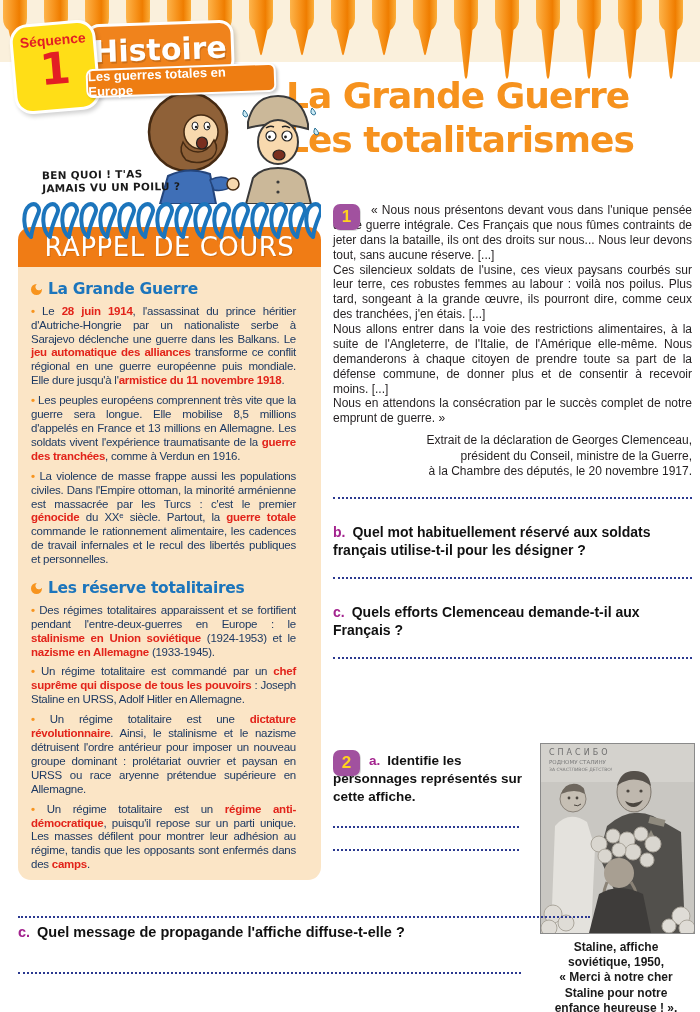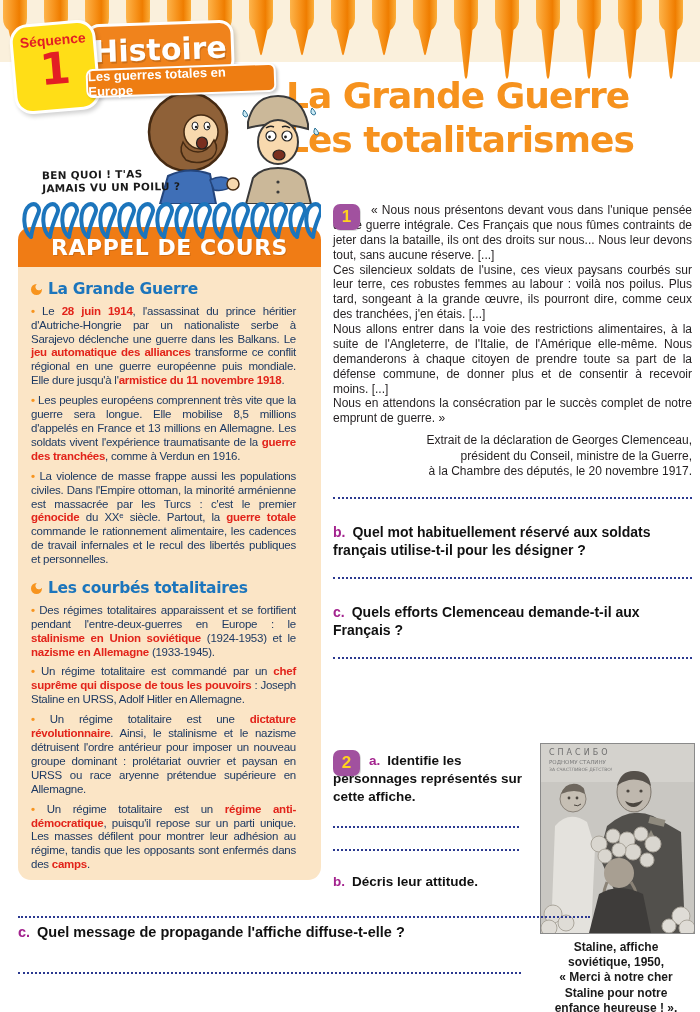--- a/index.html
+++ b/index.html
@@ -29,21 +29,21 @@
      color:#F6921E;letter-spacing:-1px;}
   
   .comic{position:absolute;left:128px;top:82px;z-index:2;}
   .speech{position:absolute;left:42px;top:168px;z-index:3;font-family:"DejaVu Sans",sans-serif;
      font-size:10.5px;font-weight:600;color:#1a1a1a;line-height:1.25;letter-spacing:.3px;transform:rotate(-1deg);}
   
   .rappel{position:absolute;left:18px;top:200px;width:303px;z-index:2;}
   .coils{position:absolute;left:0;top:0;z-index:3;}
   .rappel-header{margin-top:27px;height:40px;background:#F07C15;border-radius:13px 13px 0 0;
      display:flex;align-items:center;justify-content:center;}
-  .rappel-header span{color:#fff;font-family:"DejaVu Sans",sans-serif;font-weight:bold;font-size:22px;
+  .rappel-header span{color:#fff;font-family:"DejaVu Sans",sans-serif;font-weight:normal;font-size:26px;
      letter-spacing:.5px;text-shadow:1px 1px 0 rgba(0,0,0,.12);}
   .rappel-body{background:#FBE5C6;border-radius:0 0 13px 13px;padding:11px 13px 8px 13px;height:613px;
      box-sizing:border-box;overflow:hidden;font-size:11.5px;line-height:1.21;letter-spacing:-0.25px;
      color:#1E3A63;}
   .sec-head{display:flex;align-items:center;gap:6px;color:#1C75BC;font-family:"DejaVu Sans",sans-serif;
      font-weight:bold;font-size:15.5px;letter-spacing:-0.3px;margin:2px 0 6px 0;}
   .sec-head.second{margin-top:12px;}
   .crescent{width:11px;height:11px;border-radius:50%;flex:0 0 auto;
      background:radial-gradient(circle at 72% 26%, #FBE5C6 0 27%, #F7941E 34% 100%);}
   .rappel-body p{margin:0 12px 6px 0;text-align:justify;}
@@ -198,21 +198,21 @@
     <div class="rappel-body">
       <div class="sec-head">
         <span class="crescent"></span>
         <span>La Grande Guerre</span>
       </div>
       <p><span>Le </span><span class="hl">28 juin 1914</span><span>, l'assassinat du prince héritier d'Autriche-Hongrie par un nationaliste serbe à Sarajevo déclenche une guerre dans les Balkans. Le </span><span class="hl">jeu automatique des alliances</span><span> transforme ce conflit régional en une guerre européenne puis mondiale. Elle dure jusqu'à l'</span><span class="hl">armistice du 11 novembre 1918</span><span>.</span></p>
       <p><span>Les peuples européens comprennent très vite que la guerre sera longue. Elle mobilise 8,5 millions d'appelés en France et 13 millions en Allemagne. Les soldats vivent l'expérience traumatisante de la </span><span class="hl">guerre des tranchées</span><span>, comme à Verdun en 1916.</span></p>
       <p><span>La violence de masse frappe aussi les populations civiles. Dans l'Empire ottoman, la minorité arménienne est massacrée par les Turcs : c'est le premier </span><span class="hl">génocide</span><span> du XXᵉ siècle. Partout, la </span><span class="hl">guerre totale</span><span> commande le rationnement alimentaire, les cadences de travail infernales et le recul des libertés publiques et personnelles.</span></p>
       <div class="sec-head second">
         <span class="crescent"></span>
-        <span>Les courbés totalitaires</span>
+        <span>Les réserve totalitaires</span>
       </div>
       <p><span>Des régimes totalitaires apparaissent et se fortifient pendant l'entre-deux-guerres en Europe : le </span><span class="hl">stalinisme en Union soviétique</span><span> (1924-1953) et le </span><span class="hl">nazisme en Allemagne</span><span> (1933-1945).</span></p>
       <p><span>Un régime totalitaire est commandé par un </span><span class="hl">chef suprême qui dispose de tous les pouvoirs</span><span> : Joseph Staline en URSS, Adolf Hitler en Allemagne.</span></p>
       <p><span>Un régime totalitaire est une </span><span class="hl">dictature révolutionnaire</span><span>. Ainsi, le stalinisme et le nazisme détruisent l'ordre antérieur pour imposer un nouveau groupe dominant : prolétariat ouvrier et paysan en URSS ou race aryenne prétendue supérieure en Allemagne.</span></p>
       <p><span>Un régime totalitaire est un </span><span class="hl">régime anti-démocratique</span><span>, puisqu'il repose sur un parti unique. Les masses défilent pour montrer leur adhésion au régime, tandis que les opposants sont enfermés dans des </span><span class="hl">camps</span><span>.</span></p>
     </div>
   </div>
 
   <div class="ex-badge badge1">
     <span>1</span>
@@ -242,23 +242,20 @@
 
   <div class="ex-badge badge2">
     <span>2</span>
   </div>
   <div class="ex2">
     <div class="question qa">
       <span class="qlabel">a.</span><span>Identifie les personnages représentés sur cette affiche.</span>
     </div>
     <div class="dotline"></div>
     <div class="dotline"></div>
-    <div class="question qb">
-      <span class="qlabel">b.</span><span>Décris leur attitude.</span>
-    </div>
   </div>
 
   <svg class="poster" width="153" height="189" viewBox="0 0 153 189">
     <rect x="0" y="0" width="153" height="189" fill="#C9C7C2"></rect>
     <rect x="0" y="0" width="153" height="38" fill="#D4D2CD"></rect>
     <text x="8" y="11" font-size="8" letter-spacing="3" fill="#6E6E6E" font-family="DejaVu Sans">СПАСИБО</text>
     <text x="8" y="20" font-size="5.5" fill="#7A7A7A" font-family="DejaVu Sans">РОДНОМУ СТАЛИНУ</text>
     <text x="8" y="27" font-size="4.5" fill="#7A7A7A" font-family="DejaVu Sans">ЗА СЧАСТЛИВОЕ ДЕТСТВО!</text>
     <g>
       <path d="M66,82 Q88,62 112,72 L140,88 L144,189 L92,189 L58,112 Z" fill="#52504C"></path>

